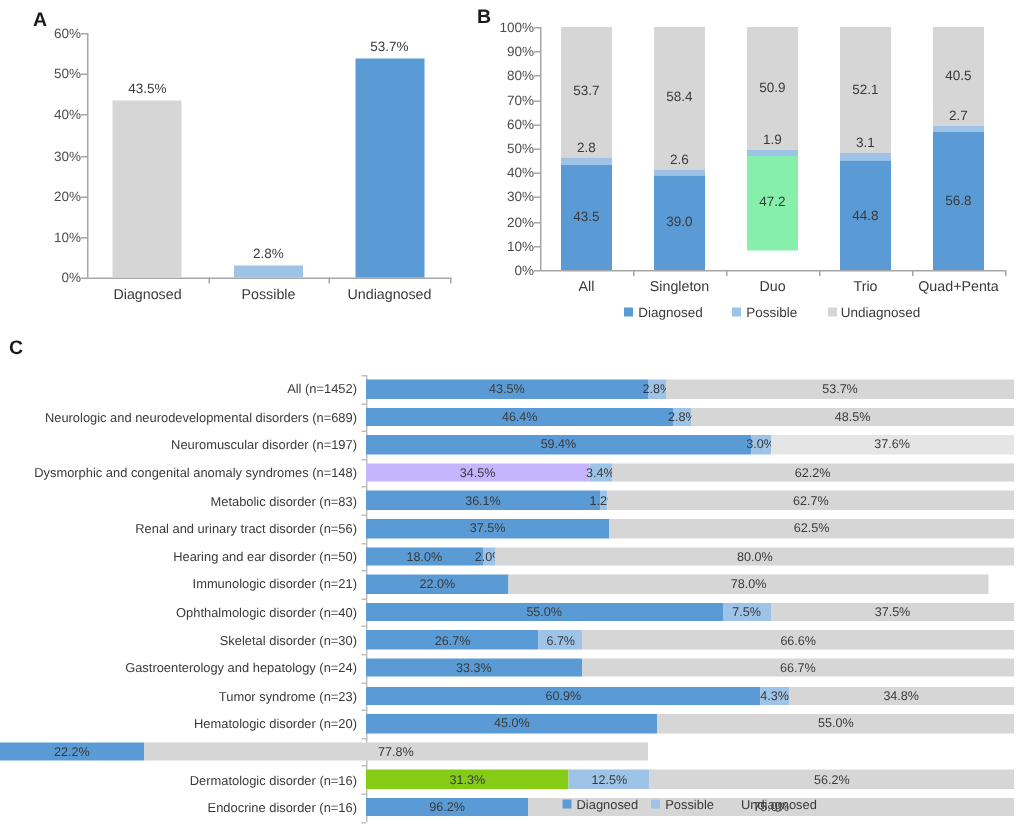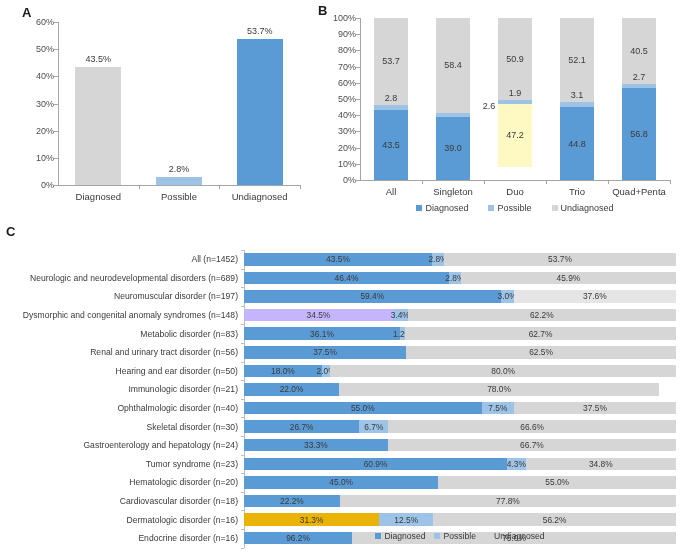--- a/index.html
+++ b/index.html
@@ -336,38 +336,38 @@
         </div>
         <div class="b-xlabel">All</div>
       </div>
       <div class="b-xtick" style="left: 62px;"></div>
       <div class="b-col-slot" style="left: 62px; width: 62px;">
         <div class="b-col">
           <div class="b-seg" style="height: 94.608px; background: rgb(214, 214, 214);">
             <span class="b-seg-label">58.4</span>
           </div>
           <div class="b-seg" style="height: 4.212px; background: rgb(157, 195, 230);">
-            <span class="b-seg-label" style="top: -2px; transform: translate(-50%, -100%); margin-left: 36px;">2.6</span>
+            <span class="b-seg-label" style="top: -2px; transform: translate(-50%, -100%);">2.6</span>
           </div>
           <div class="b-seg" style="height: 63.18px; background: rgb(91, 155, 213);">
             <span class="b-seg-label">39.0</span>
           </div>
         </div>
         <div class="b-xlabel">Singleton</div>
       </div>
       <div class="b-xtick" style="left: 124px;"></div>
       <div class="b-col-slot" style="left: 124px; width: 62px;">
         <div class="b-col">
           <div class="b-seg" style="height: 82.458px; background: rgb(214, 214, 214);">
             <span class="b-seg-label">50.9</span>
           </div>
           <div class="b-seg" style="height: 3.078px; background: rgb(157, 195, 230);">
             <span class="b-seg-label" style="top: -2px; transform: translate(-50%, -100%);">1.9</span>
           </div>
-          <div class="b-seg" style="height: 63px; background: #fef9c3;">
+          <div class="b-seg" style="height: 63px; background: #86efac;">
             <span class="b-seg-label">47.2</span>
           </div>
         </div>
         <div class="b-xlabel">Duo</div>
       </div>
       <div class="b-xtick" style="left: 186px;"></div>
       <div class="b-col-slot" style="left: 186px; width: 62px;">
         <div class="b-col">
           <div class="b-seg" style="height: 84.402px; background: rgb(214, 214, 214);">
             <span class="b-seg-label">52.1</span>
@@ -453,21 +453,21 @@
       <div class="c-row">
         <div class="c-rowlabel">Neurologic and neurodevelopmental disorders (n=689)</div>
         <div class="c-track">
           <div class="c-seg" style="width: 209px; background: rgb(91, 155, 213);">
             <span class="c-seg-label">46.4%</span>
           </div>
           <div class="c-seg" style="width: 12.096px; background: rgb(157, 195, 230);">
             <span class="c-seg-label">2.8%</span>
           </div>
           <div class="c-seg" style="width: 219.456px; background: rgb(214, 214, 214);">
-            <span class="c-seg-label">45.9%</span>
+            <span class="c-seg-label">48.5%</span>
           </div>
         </div>
       </div>
       <div class="c-row">
         <div class="c-rowlabel">Neuromuscular disorder (n=197)</div>
         <div class="c-track">
           <div class="c-seg" style="width: 256.608px; background: rgb(91, 155, 213);">
             <span class="c-seg-label">59.4%</span>
           </div>
           <div class="c-seg" style="width: 12.96px; background: rgb(157, 195, 230);">
@@ -600,34 +600,33 @@
         <div class="c-track">
           <div class="c-seg" style="width: 194.4px; background: rgb(91, 155, 213);">
             <span class="c-seg-label">45.0%</span>
           </div>
           <div class="c-seg" style="width: 237.6px; background: rgb(214, 214, 214);">
             <span class="c-seg-label">55.0%</span>
           </div>
         </div>
       </div>
       <div class="c-row">
-        <div class="c-rowlabel">Cardiovascular disorder (n=18)</div>
         <div class="c-track">
           <div class="c-seg" style="width: 95.904px; background: rgb(91, 155, 213);">
             <span class="c-seg-label">22.2%</span>
           </div>
           <div class="c-seg" style="width: 336.096px; background: rgb(214, 214, 214);">
             <span class="c-seg-label">77.8%</span>
           </div>
         </div>
       </div>
       <div class="c-row">
         <div class="c-rowlabel">Dermatologic disorder (n=16)</div>
         <div class="c-track">
-          <div class="c-seg" style="width: 135.216px; background: #eab308;">
+          <div class="c-seg" style="width: 135.216px; background: #84cc16;">
             <span class="c-seg-label">31.3%</span>
           </div>
           <div class="c-seg" style="width: 54px; background: rgb(157, 195, 230);">
             <span class="c-seg-label">12.5%</span>
           </div>
           <div class="c-seg" style="width: 242.784px; background: rgb(214, 214, 214);">
             <span class="c-seg-label">56.2%</span>
           </div>
         </div>
       </div>

